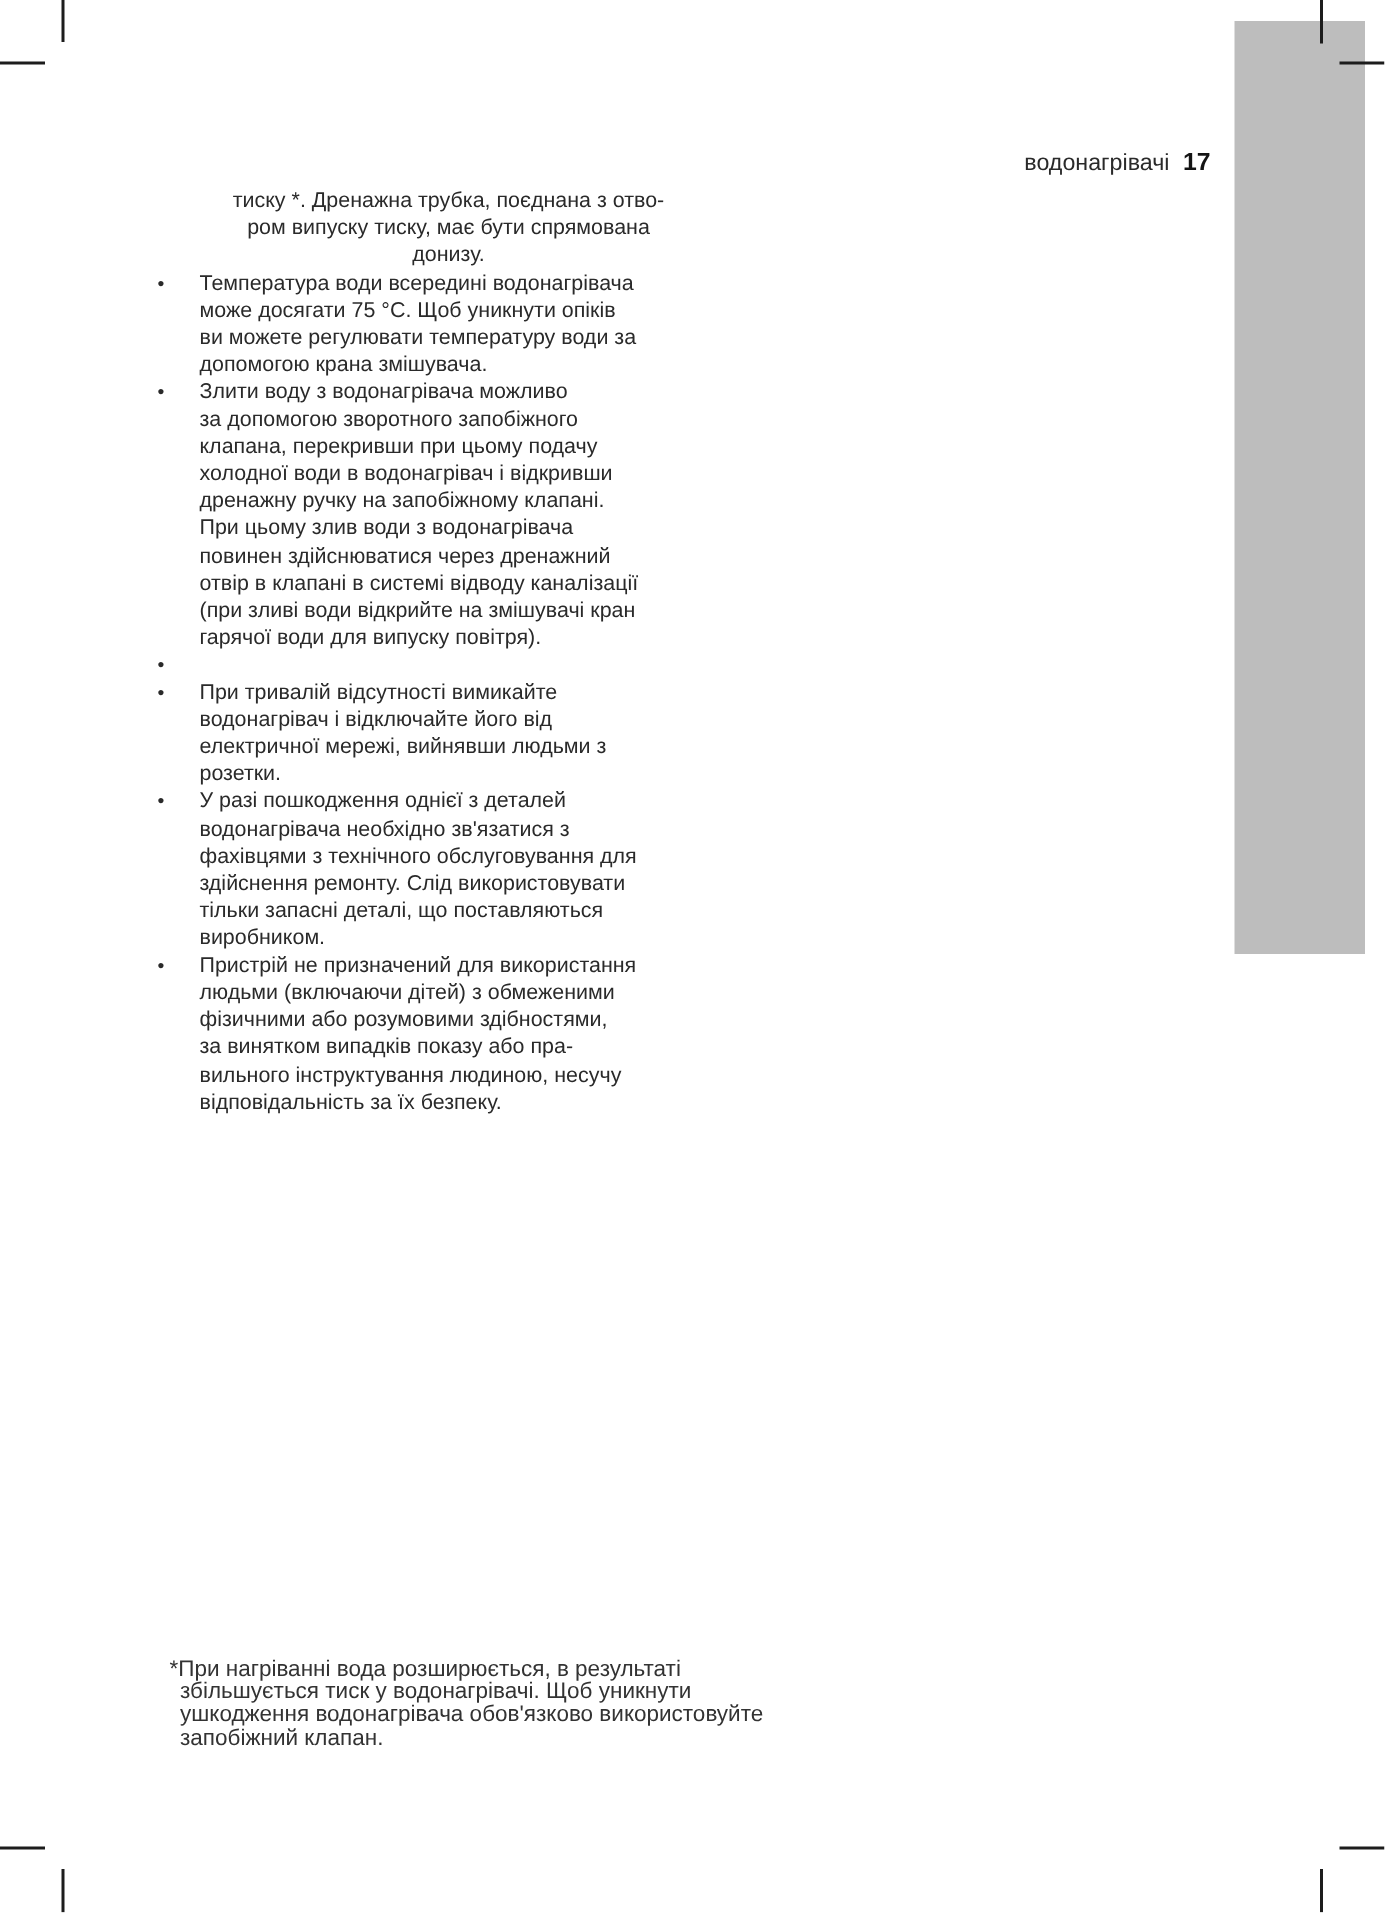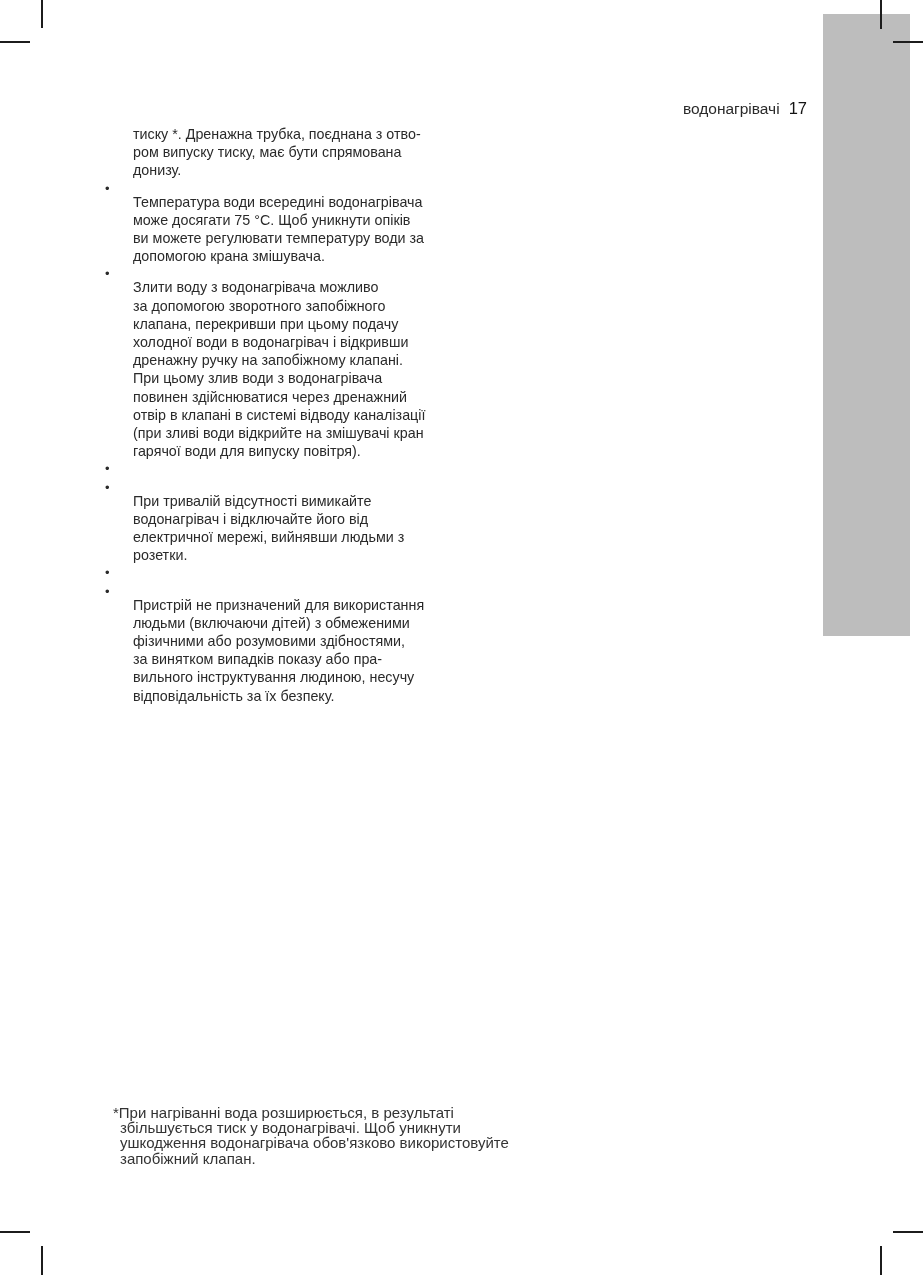--- a/index.html
+++ b/index.html
@@ -35,47 +35,47 @@
 
   
   .header {
     position: absolute;
     top: 99px; right: 128px;
     display: flex;
     align-items: baseline;
     gap: 9px;
   }
   .header .section-title { font-size: 15.5px; color: #2a2a2a; }
-  .header .page-number   { font-size: 16.5px; font-weight: normal; color: #141414; }
+  .header .page-number   { font-size: 16.5px; font-weight: bold; color: #141414; }
 
   
   .body-col {
     position: absolute;
     left: 105px; top: 125px;
     width: 360px;
     font-size: 14.3px;
     line-height: 18.2px;
   }
   .intro {
     margin: 0 0 0 28px;
     white-space: pre;
+    text-align: center;
   }
   .bullet-item {
     display: flex;
     margin: 0;
   }
   .bullet-item .marker {
     flex: none;
     width: 28px;
     font-size: 13px;
     line-height: 18.2px;
   }
   .bullet-item .b-text {
     white-space: pre;
-    margin-top: 13px;
   }
 
   
   .footnote {
     position: absolute;
     left: 113px; top: 1105px;
     width: 352px;
     font-size: 15px;
     line-height: 15.2px;
     white-space: pre;
@@ -139,20 +139,26 @@
     <div class="bullet-item">
       <span class="marker">•</span>
       <span class="b-text">При тривалій відсутності вимикайте
 водонагрівач і відключайте його від
 електричної мережі, вийнявши людьми з
 розетки.</span>
     </div>
 
     <div class="bullet-item">
       <span class="marker">•</span>
+      <span class="b-text">У разі пошкодження однієї з деталей
+водонагрівача необхідно зв'язатися з
+фахівцями з технічного обслуговування для
+здійснення ремонту. Слід використовувати
+тільки запасні деталі, що поставляються
+виробником.</span>
     </div>
 
     <div class="bullet-item">
       <span class="marker">•</span>
       <span class="b-text">Пристрій не призначений для використання
 людьми (включаючи дітей) з обмеженими
 фізичними або розумовими здібностями,
 за винятком випадків показу або пра-
 вильного інструктування людиною, несучу
 відповідальність за їх безпеку.</span>

